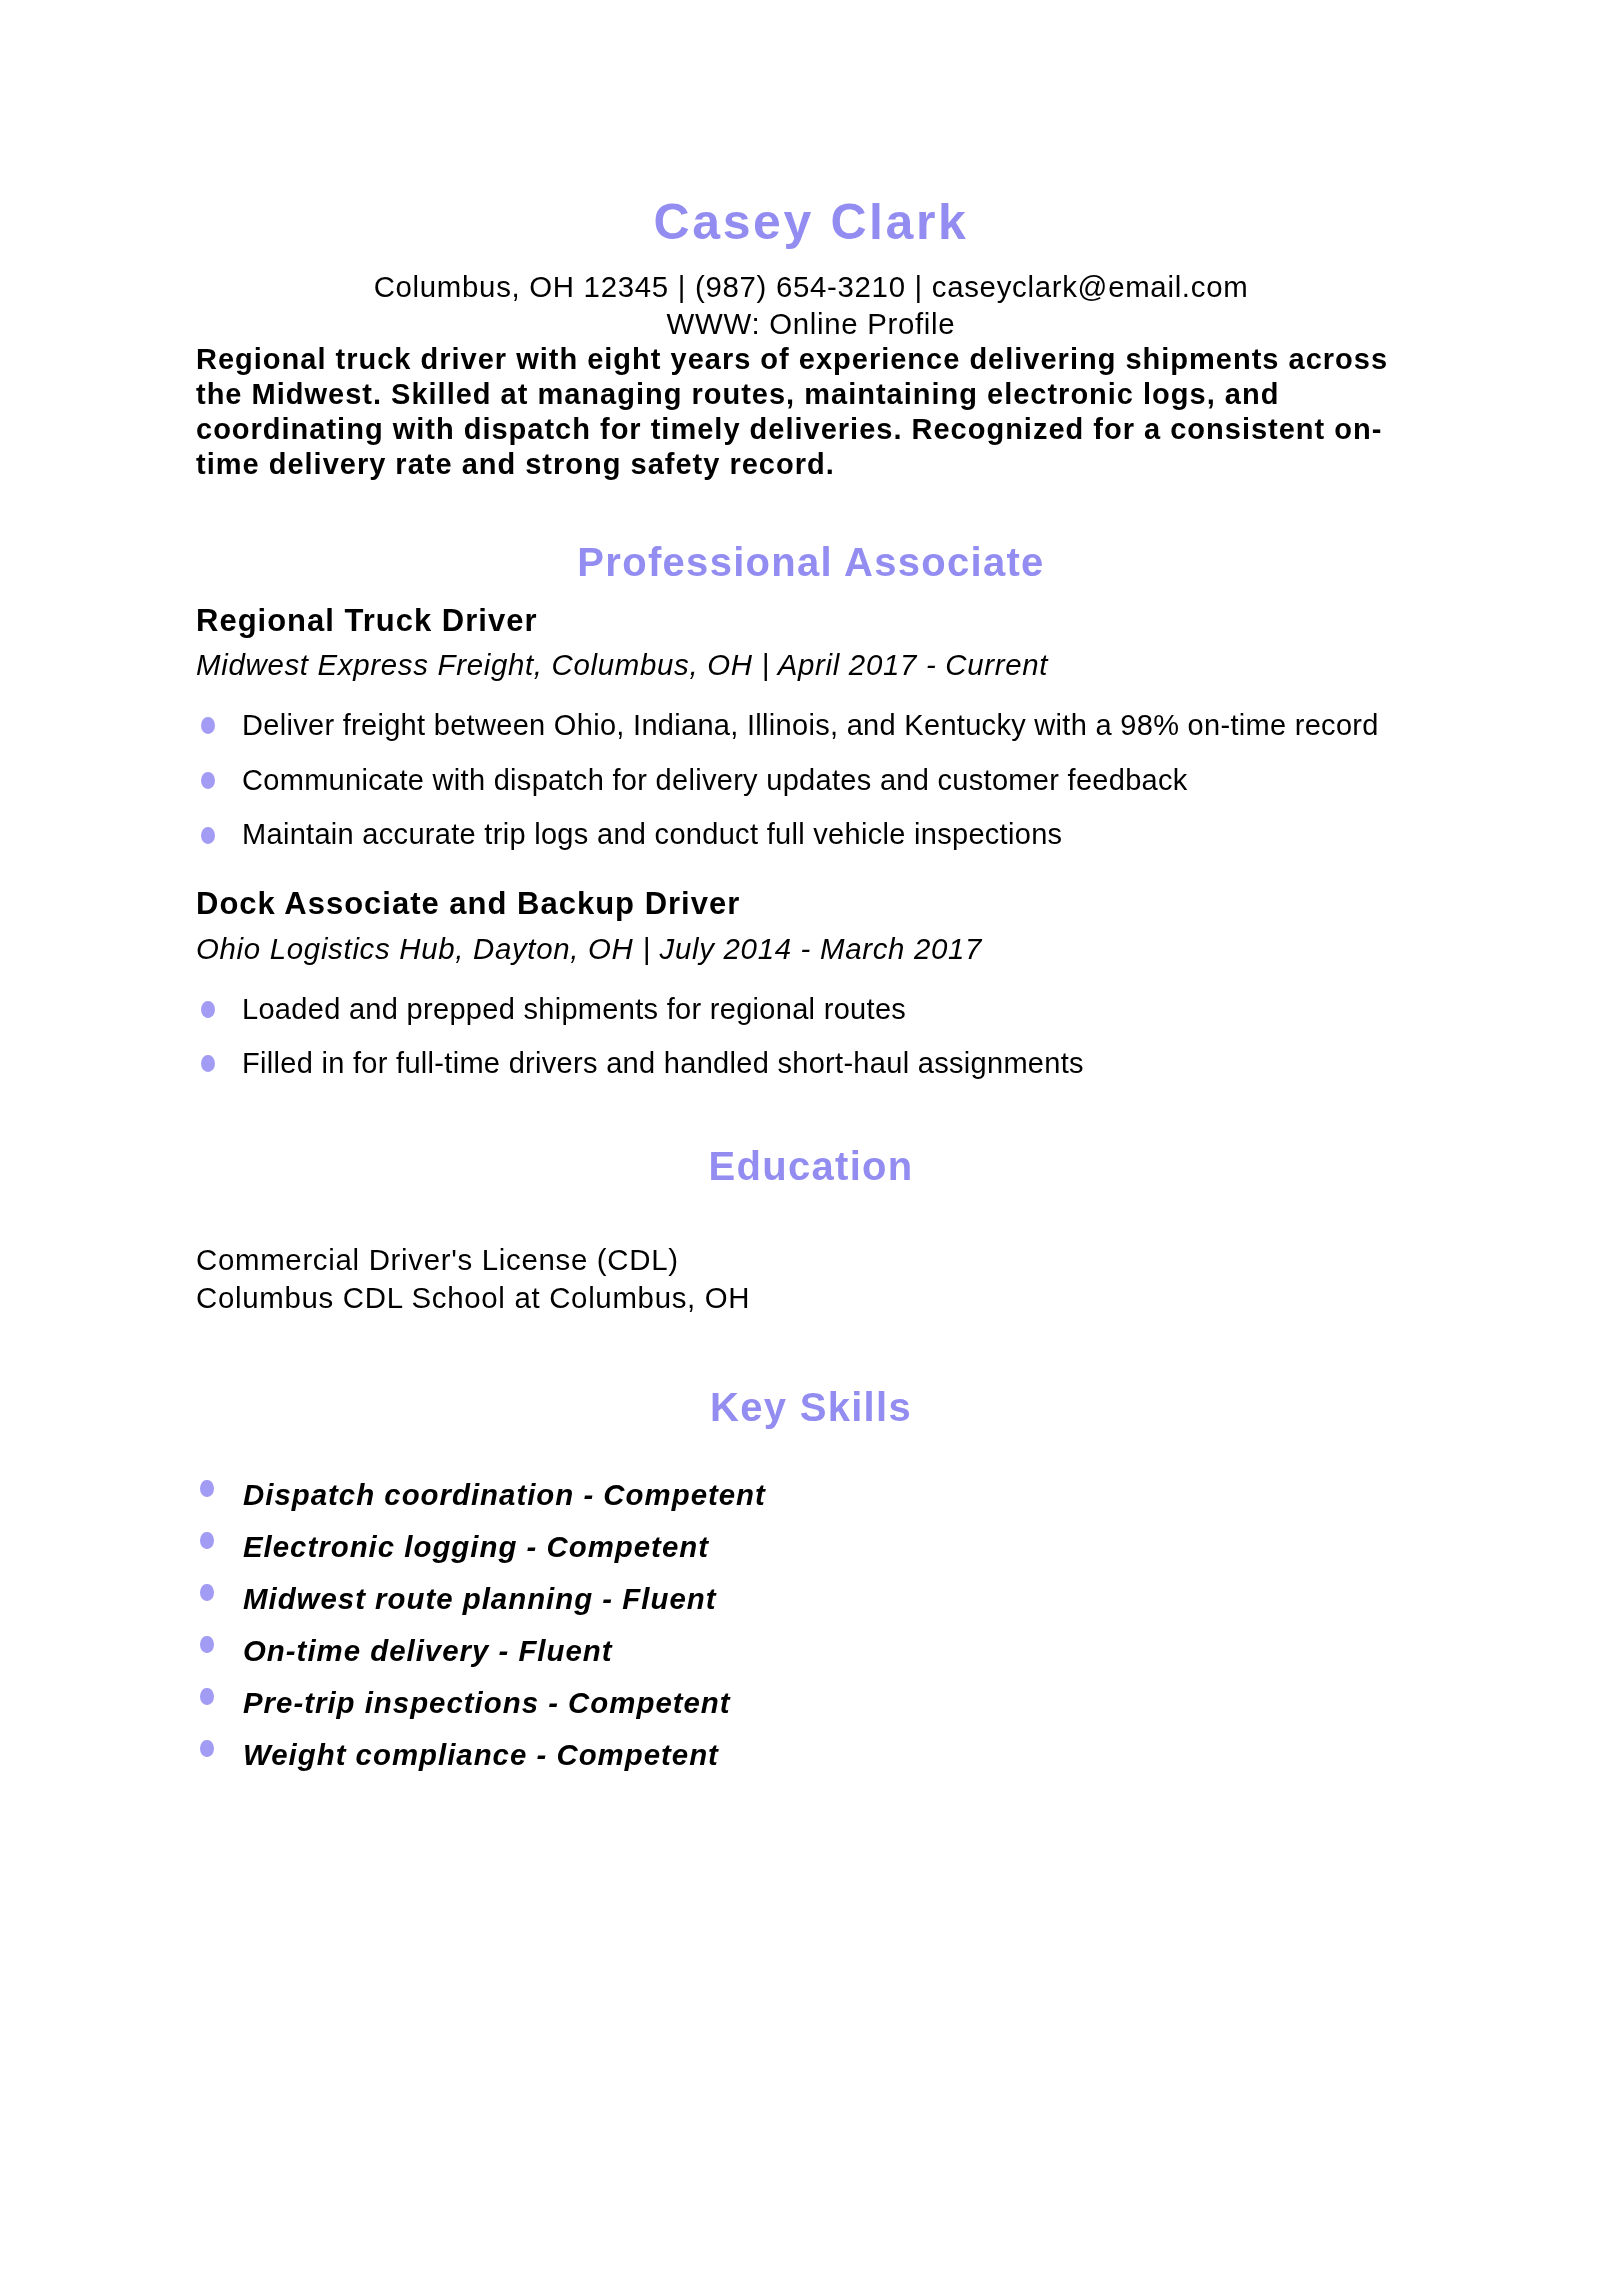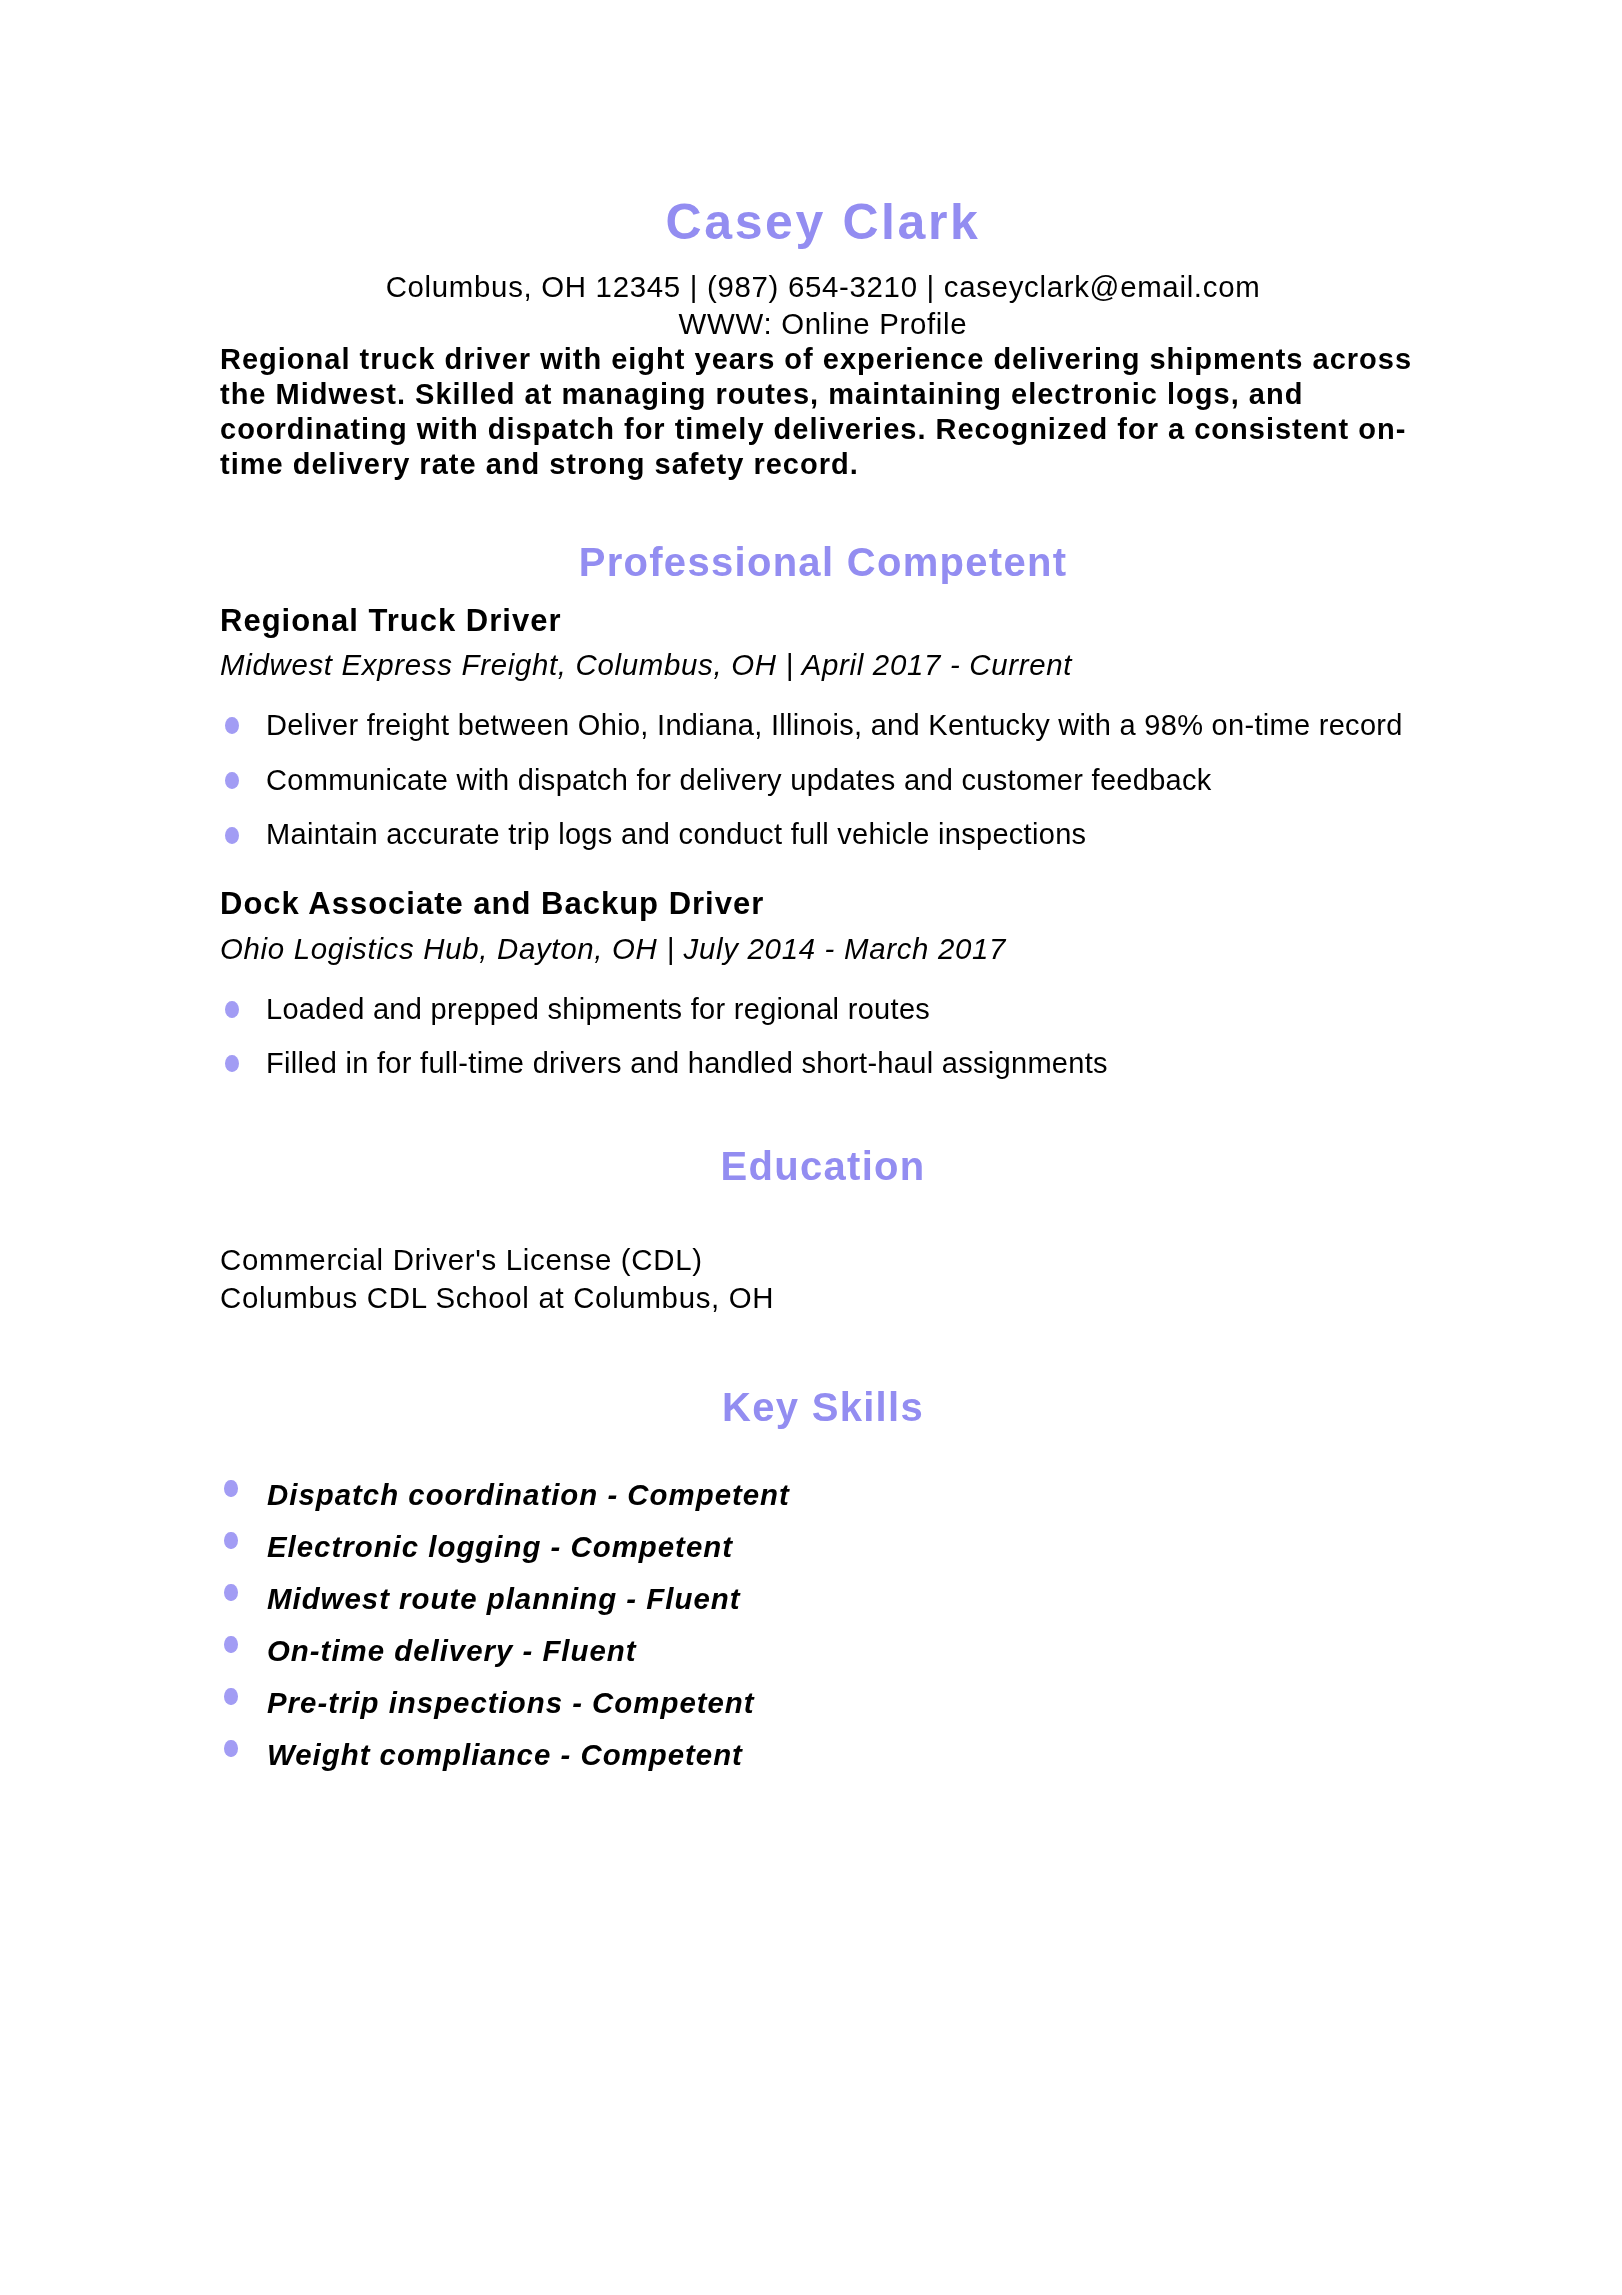--- a/index.html
+++ b/index.html
@@ -11,21 +11,20 @@
   *{box-sizing:border-box;margin:0;padding:0;}
   html,body{background:#888;}
   .page{
     width:1622px;
     height:2295px;
     background:var(--page-bg);
     margin:0 auto;
     font-family:"Liberation Sans", sans-serif;
     color:var(--text);
     overflow:hidden;
-    padding-left:24px;
   }
   .content{
     padding:193px 196px 0 196px;
   }
   .name{
     text-align:center;
     color:var(--accent);
     font-size:50px;
     font-weight:bold;
     letter-spacing:2.6px;
@@ -124,21 +123,21 @@
 
 <div class="page">
   <div class="content">
 
     <div class="name">Casey Clark</div>
     <div class="contact-line">Columbus, OH 12345 | (987) 654-3210 | caseyclark@email.com</div>
     <div class="contact-line">WWW: Online Profile</div>
 
     <div class="summary">Regional truck driver with eight years of experience delivering shipments across the Midwest. Skilled at managing routes, maintaining electronic logs, and coordinating with dispatch for timely deliveries. Recognized for a consistent on-time delivery rate and strong safety record.</div>
 
-    <div class="section-heading heading-experience">Professional Competent</div>
+    <div class="section-heading heading-experience">Professional Associate</div>
 
     <div class="job">
       <div class="job-title">Regional Truck Driver</div>
       <div class="job-meta">Midwest Express Freight, Columbus, OH | April 2017 - Current</div>
       <ul class="bullets">
         <li>Deliver freight between Ohio, Indiana, Illinois, and Kentucky with a 98% on-time record</li>
         <li>Communicate with dispatch for delivery updates and customer feedback</li>
         <li>Maintain accurate trip logs and conduct full vehicle inspections</li>
       </ul>
     </div>

